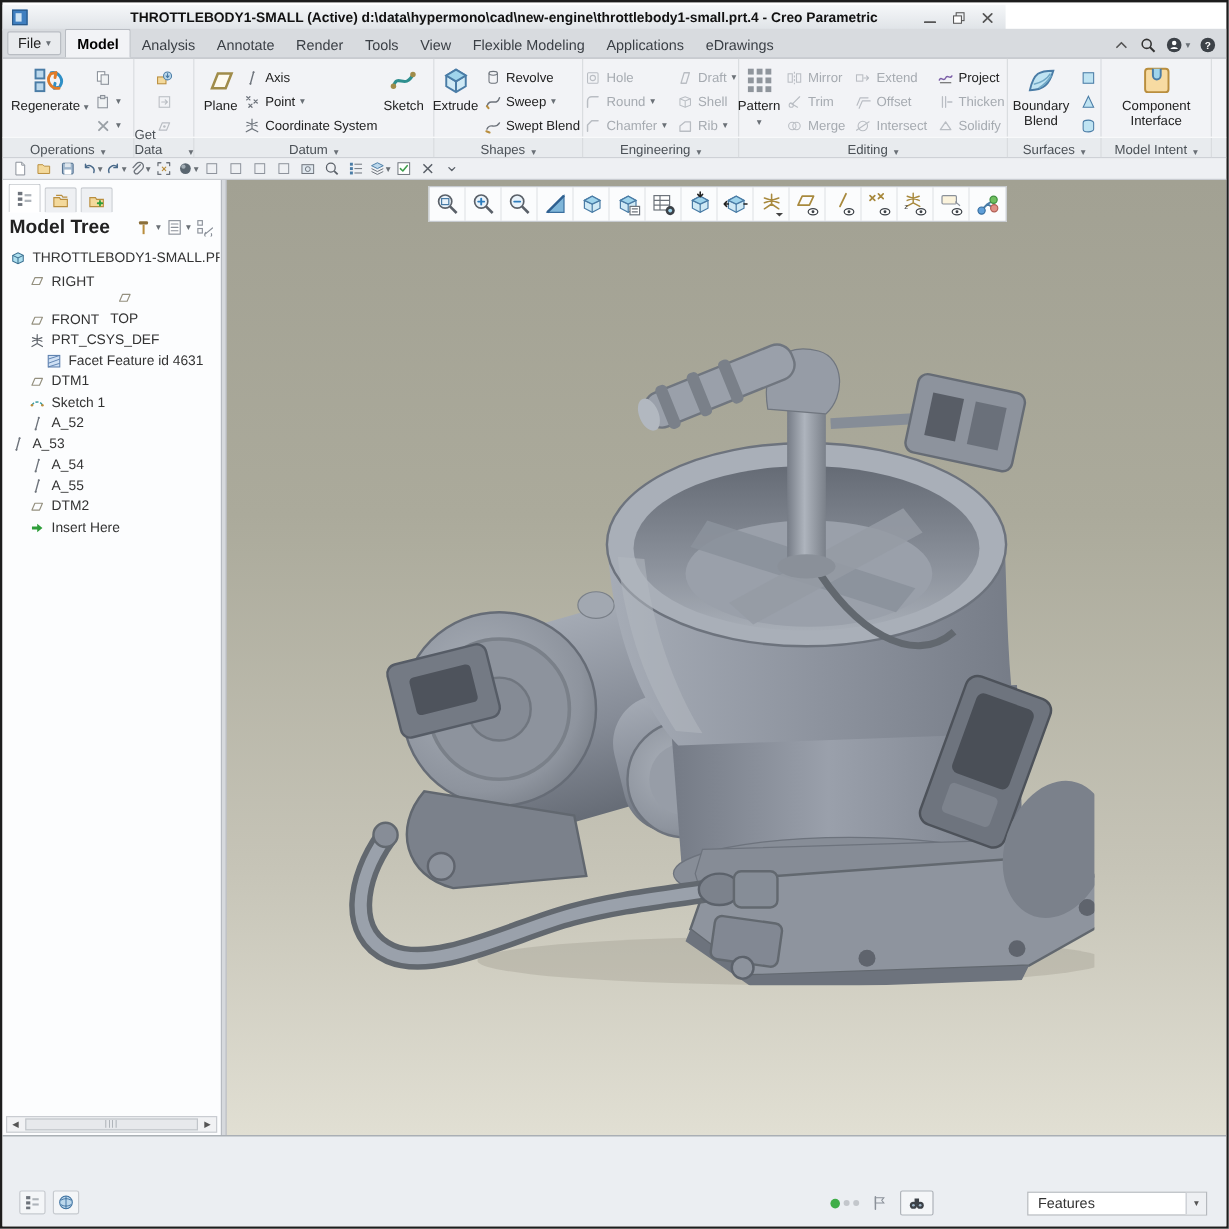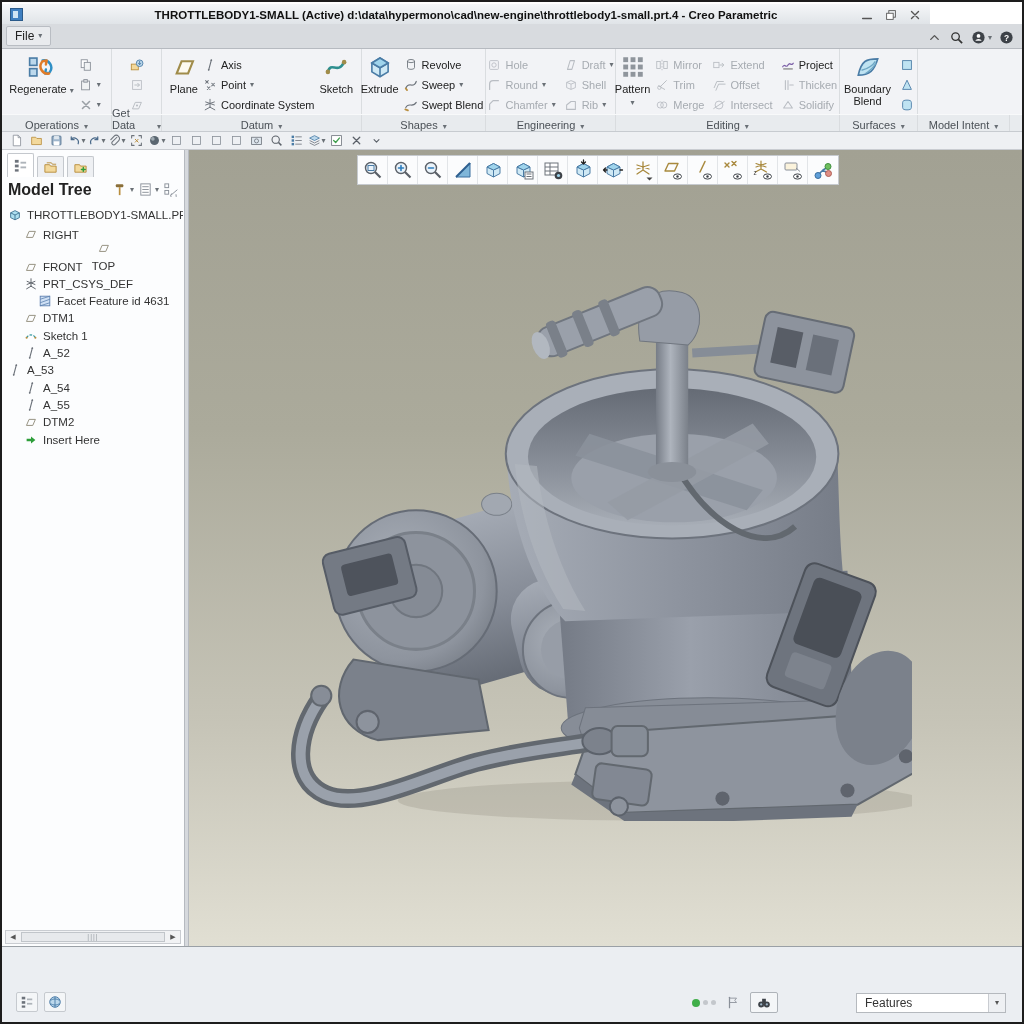--- a/index.html
+++ b/index.html
@@ -4,21 +4,21 @@
 <style>
   html,body{margin:0;padding:0;background:#888;}
   .win{position:relative;width:1024px;height:1024px;box-sizing:border-box;border:2px solid #1d1d1d;
        background:#fff;font-family:"Liberation Sans",sans-serif;overflow:hidden;-webkit-font-smoothing:antialiased;}
   .win *{box-sizing:border-box;}
   .ic{display:inline-flex;align-items:center;justify-content:center;width:14px;height:14px;flex:0 0 auto;}
   .ic svg{width:100%;height:100%;display:block;}
   .dn{font-size:8px;color:#6a7076;line-height:1;}
 
   
-  .titlebar{position:absolute;left:0;top:2px;width:928px;height:22px;
+  .titlebar{position:absolute;left:0;top:2px;width:836px;height:22px;
     background:linear-gradient(#f5f7f9,#dfe3e7);border-bottom:1px solid #c3c7cc;}
   .appicon{position:absolute;left:8px;top:4px;width:13px;height:13px;background:#3f7fc0;border:1px solid #2a5a8a;}
   .appicon::after{content:"";position:absolute;left:2px;top:2px;width:5px;height:7px;background:#cfe4f4;}
   .title{position:absolute;left:0;top:0;width:100%;height:22px;line-height:22px;text-align:center;
     font-size:11.5px;font-weight:bold;color:#111;}
   .wctrls{position:absolute;right:8px;top:3px;display:flex;gap:9px;}
   .wc{width:15px;height:15px;display:flex;align-items:center;justify-content:center;}
 
   
   .tabrow{position:absolute;left:0;top:22px;width:1020px;height:25px;background:#d8dbdf;
@@ -143,20 +143,31 @@
           </span>
         </span>
     </span>
   </div>
 
   <div class="tabrow">
     <div class="filetab">
       <span>File</span>
       <span class="dn">▾</span>
     </div>
+    <div class="tabs-holder" id="tabs">
+        <div class="tab active">Model</div>
+        <div class="tab">Analysis</div>
+        <div class="tab">Annotate</div>
+        <div class="tab">Render</div>
+        <div class="tab">Tools</div>
+        <div class="tab">View</div>
+        <div class="tab">Flexible Modeling</div>
+        <div class="tab">Applications</div>
+        <div class="tab">eDrawings</div>
+      </div>
     <div class="tabright" id="tabright">
         <span class="" style="display: inline-flex; align-items: center; gap: 2px;">
           <span class="ic ">
             <svg viewBox="0 0 16 16" xmlns="http://www.w3.org/2000/svg">
               <path d="M4 10 L8 6 L12 10" stroke="#555" stroke-width="1.5" fill="none" stroke-linecap="round" stroke-linejoin="round"></path>
             </svg>
           </span>
         </span>
         <span class="" style="display: inline-flex; align-items: center; gap: 2px;">
           <span class="ic ">
@@ -538,20 +549,31 @@
               </svg>
             </span>
           </div>
           <div class="srow">
             <span class="ic sic">
               <svg viewBox="0 0 16 16" xmlns="http://www.w3.org/2000/svg">
                 <path d="M3 5 a5 2.6 0 0 1 10 0 v6 a5 2.6 0 0 1 -10 0 Z" fill="#bfe3f2" stroke="#4a7ca6"></path>
               </svg>
             </span>
           </div>
+        </div>
+      </div>
+      <div class="rgroup" style="width: 92px;">
+        <div class="bigbtn">
+          <span class="ic bic">
+            <svg viewBox="0 0 16 16" xmlns="http://www.w3.org/2000/svg">
+              <rect x="2" y="2" width="12" height="12" rx="1.5" fill="#f7dba2" stroke="#b98e3e"></rect>
+              <path d="M6 2 v3.5 a2 2 0 0 0 4 0 V2" fill="#9fd4ec" stroke="#4a7ca6"></path>
+            </svg>
+          </span>
+          <span class="blabel">Component Interface</span>
         </div>
       </div>
       <div class="rfill"></div>
     </div>
   <div class="glabels" id="glabels">
       <div class="glabel" style="width: 110px;">
         <span>Operations</span>
         <span class="dn">▾</span>
       </div>
       <div class="glabel" style="width: 50px;">

